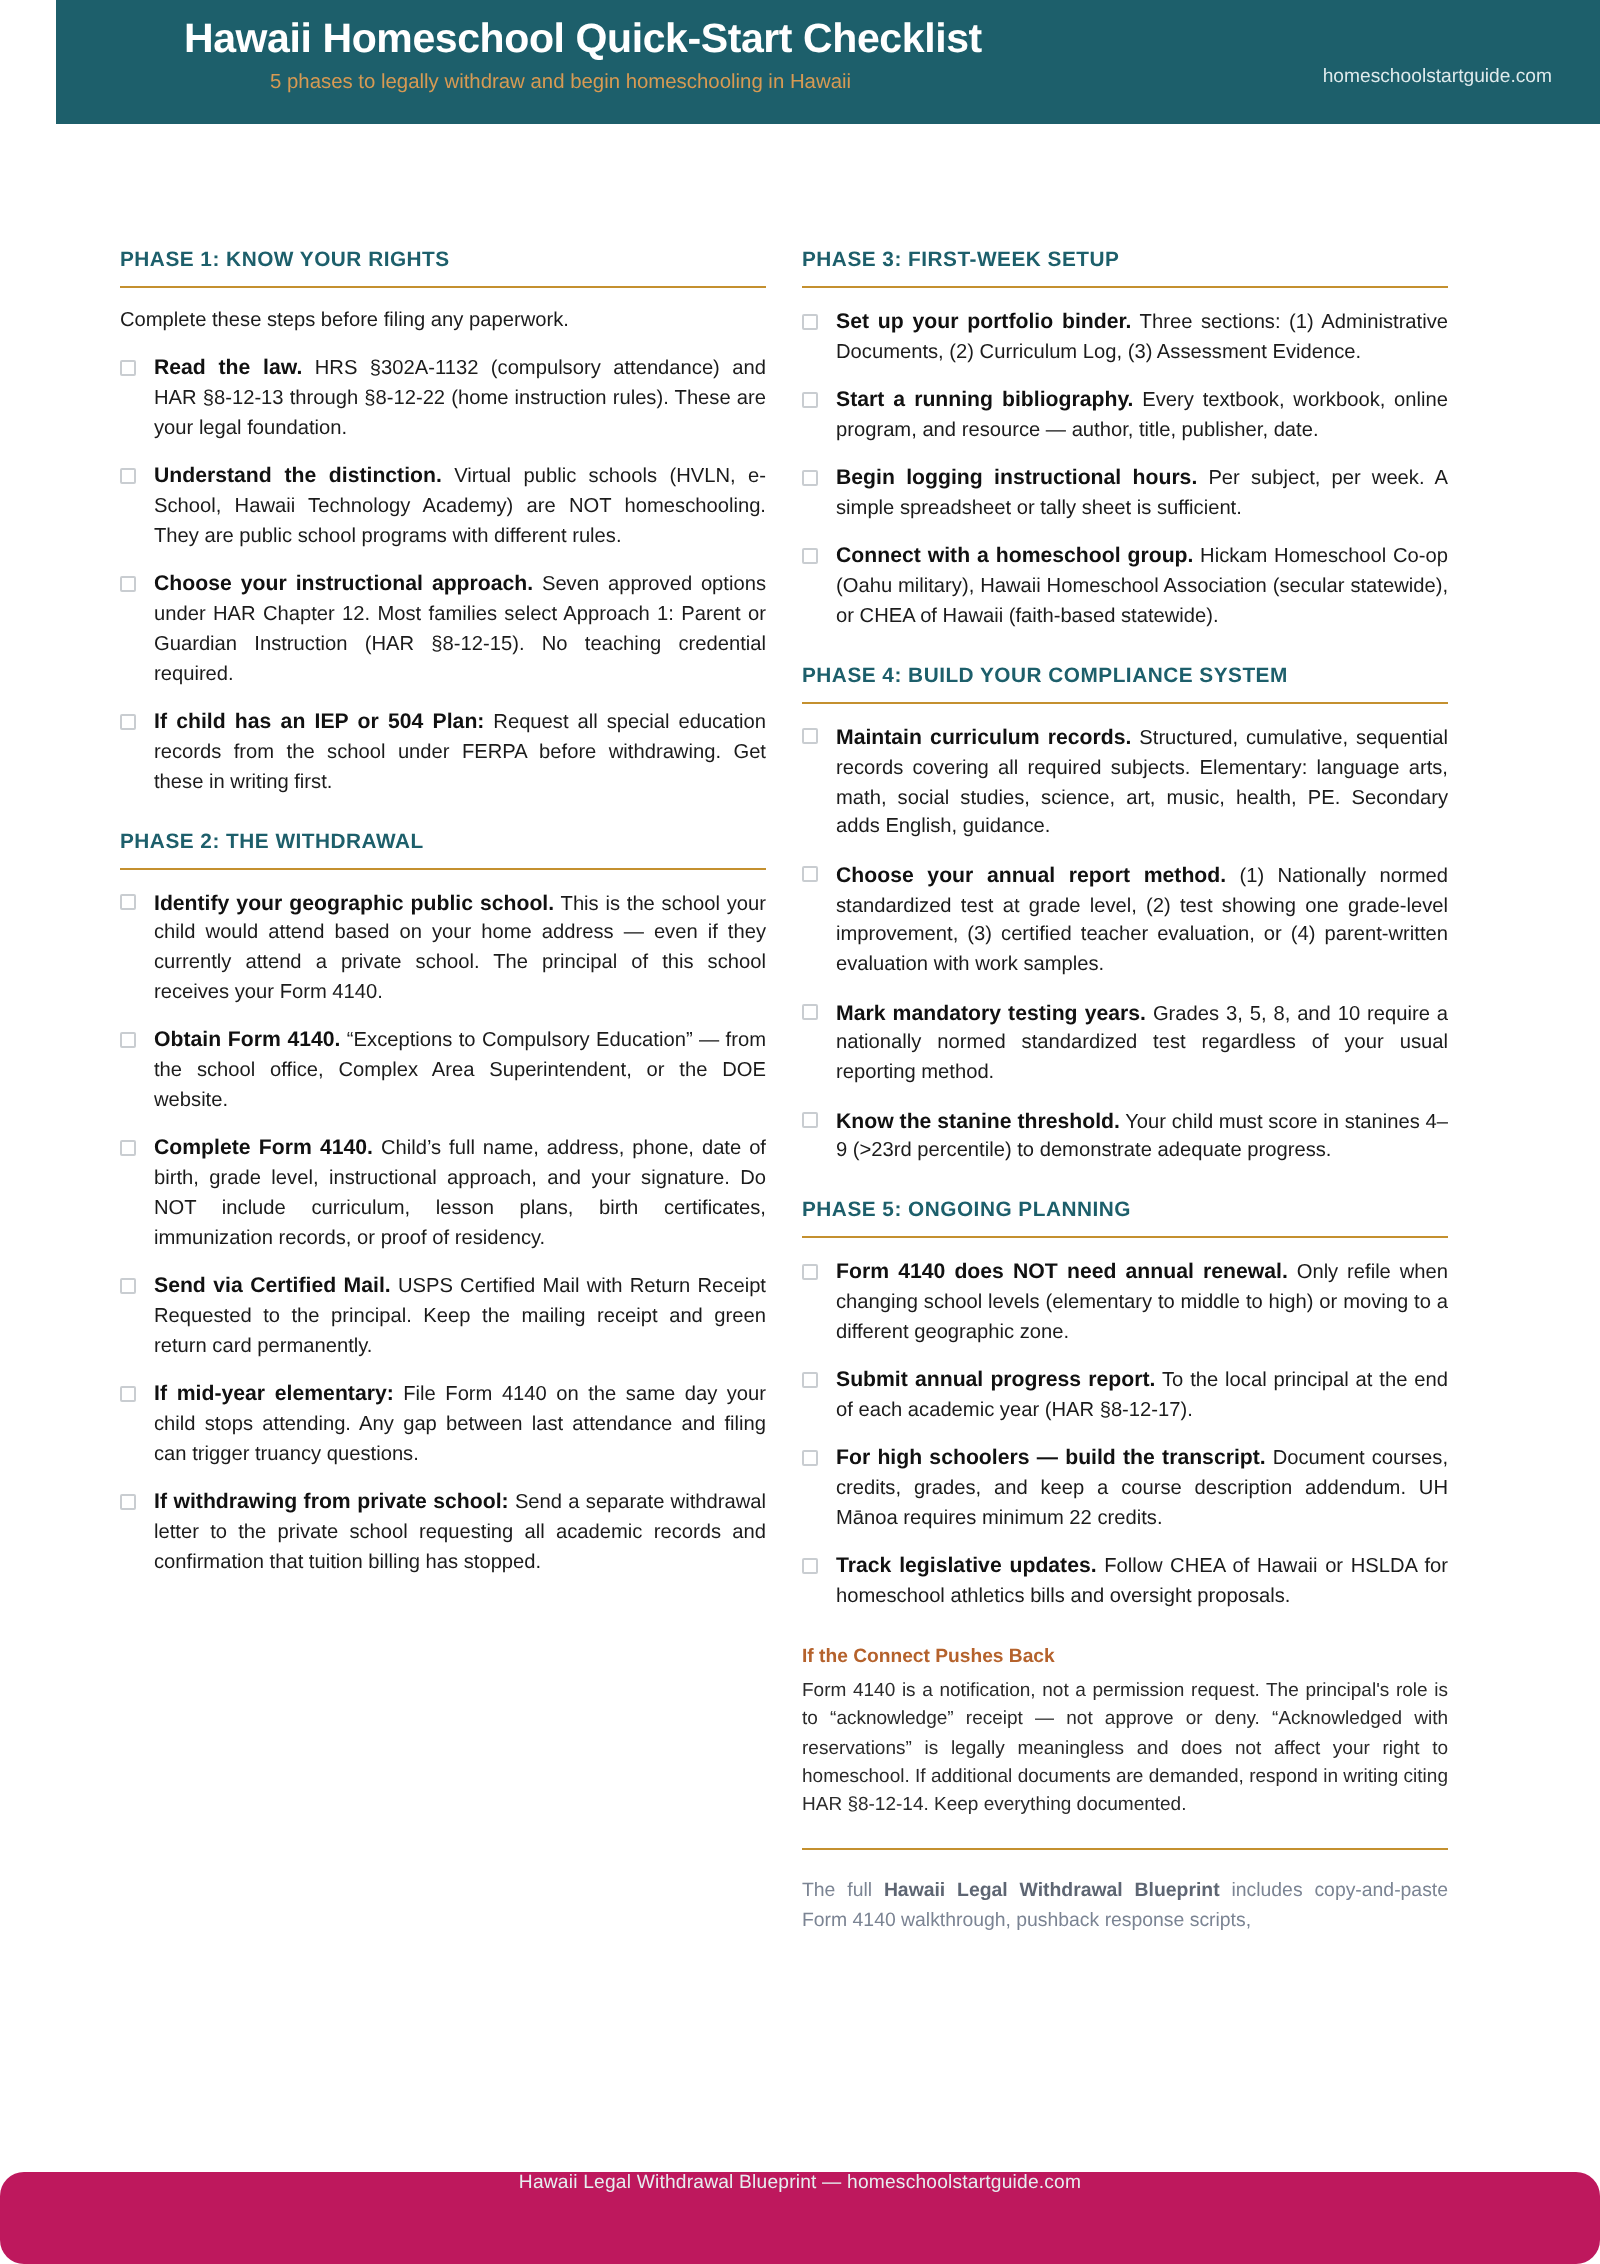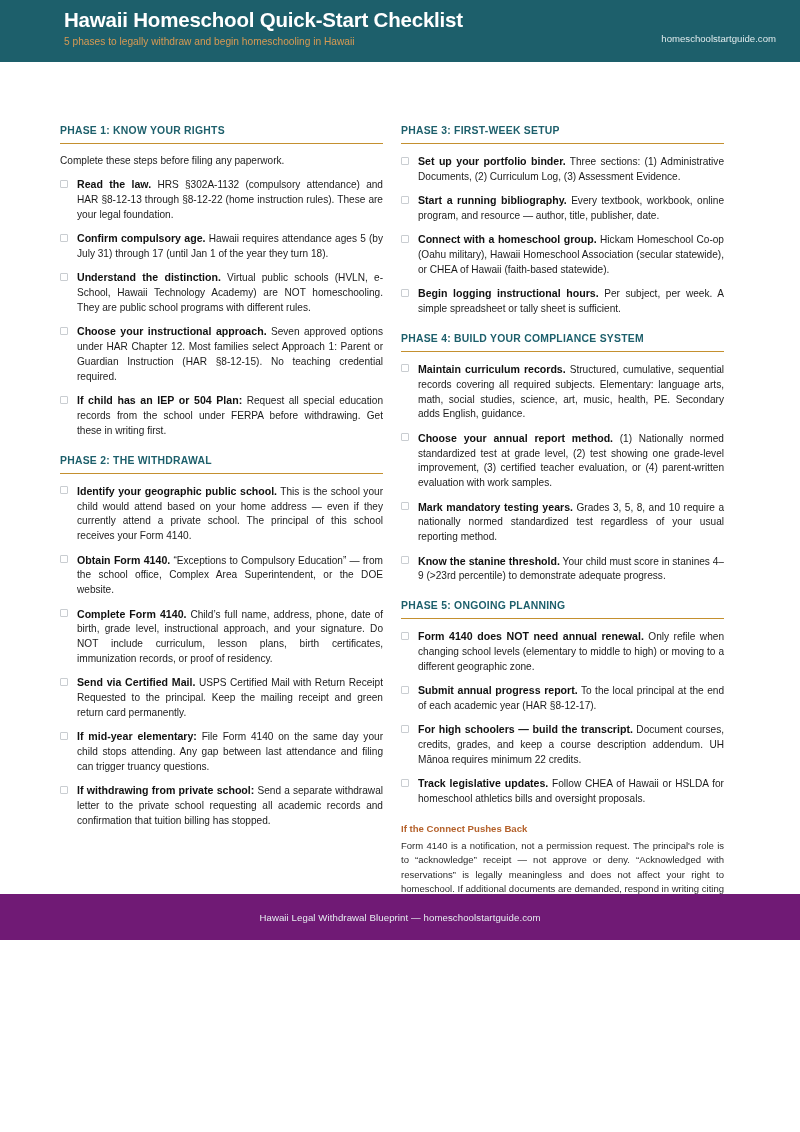--- a/index.html
+++ b/index.html
@@ -4,23 +4,24 @@
 <style>
   * { box-sizing: border-box; }
   html, body {
     margin: 0; padding: 0;
     width: 800px; height: 1132px;
     background: #ffffff;
     font-family: "Liberation Sans", sans-serif;
   }
   .page {
     position: relative;
-    width: 800px; height: 940px;
+    width: 800px; height: 1132px;
     background: #ffffff;
     overflow: hidden;
+    padding-left: 28px;
   }
 
   
   .masthead {
     height: 62px;
     background: #1d5f6b;
     position: relative;
     padding: 9px 24px 0 64px;
   }
   .mast-title {
@@ -29,20 +30,21 @@
     font-weight: bold;
     letter-spacing: -0.2px;
     line-height: 1.05;
     margin: 0;
   }
   .mast-sub {
     color: #d79a53;
     font-size: 10.2px;
     line-height: 1.1;
     margin-top: 5px;
+    margin-left: 43px;
   }
   .mast-url {
     position: absolute;
     right: 24px;
     top: 33px;
     color: #dfeaec;
     font-size: 9.6px;
   }
 
   
@@ -133,31 +135,31 @@
     border-top: 1.1px solid #c4902f;
     margin: 14px 0 14px 0;
   }
   .promo {
     font-size: 9.7px;
     line-height: 1.52;
     color: #7b8493;
     margin: 0;
     text-align: justify;
   }
-  .promo b { color: #5e6673; font-family: Liberation Serif, serif; }
+  .promo b { color: #5e6673; }
 
   
   .footer {
     position: absolute;
     left: 0; right: 0; bottom: 0;
     height: 46px;
-    background: #701a75;
+    background: #be185d;
     display: flex;
-    align-items: center;
     justify-content: center;
+    border-radius: 12px;
   }
   .footer-text {
     color: #e6eff1;
     font-size: 9.6px;
     letter-spacing: 0.1px;
   }
 </style>
 </head>
 <body>
 
@@ -171,21 +173,20 @@
 
   <div class="content">
     <div class="cols">
       <div class="col" id="left-col">
           <div class="phase">
             <div class="phase-title">PHASE 1: KNOW YOUR RIGHTS</div>
             <hr class="phase-rule">
             <p class="intro">Complete these steps before filing any paperwork.</p>
             <ul class="items">
               <li class="item"><span class="checkbox"></span><span class="item-lead">Read the law.</span><span class="item-rest"> HRS §302A-1132 (compulsory attendance) and HAR §8-12-13 through §8-12-22 (home instruction rules). These are your legal foundation.</span></li>
-              <li class="item"><span class="checkbox"></span><span class="item-lead">Confirm compulsory age.</span><span class="item-rest"> Hawaii requires attendance ages 5 (by July 31) through 17 (until Jan 1 of the year they turn 18).</span></li>
               <li class="item"><span class="checkbox"></span><span class="item-lead">Understand the distinction.</span><span class="item-rest"> Virtual public schools (HVLN, e-School, Hawaii Technology Academy) are NOT homeschooling.  They are public school programs with different rules.</span></li>
               <li class="item"><span class="checkbox"></span><span class="item-lead">Choose your instructional approach.</span><span class="item-rest"> Seven approved options under HAR Chapter 12. Most families select Approach 1:  Parent or Guardian Instruction (HAR §8-12-15).  No teaching credential required.</span></li>
               <li class="item"><span class="checkbox"></span><span class="item-lead">If child has an IEP or 504 Plan:</span><span class="item-rest"> Request all special education records from the school under FERPA before withdrawing. Get these in writing first.</span></li>
             </ul>
           </div>
           <div class="phase">
             <div class="phase-title">PHASE 2: THE WITHDRAWAL</div>
             <hr class="phase-rule">
             <ul class="items">
               <li class="item"><span class="checkbox"></span><span class="item-lead">Identify your geographic public school.</span><span class="item-rest"> This is the school your child would attend based on your home address — even if they currently attend a private school. The principal of this school receives your Form 4140.</span></li>
@@ -197,22 +198,22 @@
             </ul>
           </div>
         </div>
       <div class="col" id="right-col">
           <div class="phase">
             <div class="phase-title">PHASE 3: FIRST-WEEK SETUP</div>
             <hr class="phase-rule">
             <ul class="items">
               <li class="item"><span class="checkbox"></span><span class="item-lead">Set up your portfolio binder.</span><span class="item-rest"> Three sections:  (1) Administrative Documents, (2) Curriculum Log, (3) Assessment Evidence.</span></li>
               <li class="item"><span class="checkbox"></span><span class="item-lead">Start a running bibliography.</span><span class="item-rest"> Every textbook, workbook, online program, and resource — author, title, publisher, date.</span></li>
+              <li class="item"><span class="checkbox"></span><span class="item-lead">Begin logging instructional hours.</span><span class="item-rest"> Per subject, per week. A simple spreadsheet or tally sheet is sufficient.</span></li>
               <li class="item"><span class="checkbox"></span><span class="item-lead">Connect with a homeschool group.</span><span class="item-rest"> Hickam Homeschool Co-op (Oahu military), Hawaii Homeschool Association (secular statewide), or CHEA of Hawaii (faith-based statewide).</span></li>
-              <li class="item"><span class="checkbox"></span><span class="item-lead">Begin logging instructional hours.</span><span class="item-rest"> Per subject, per week. A simple spreadsheet or tally sheet is sufficient.</span></li>
             </ul>
           </div>
           <div class="phase">
             <div class="phase-title">PHASE 4: BUILD YOUR COMPLIANCE SYSTEM</div>
             <hr class="phase-rule">
             <ul class="items">
               <li class="item"><span class="checkbox"></span><span class="item-lead">Maintain curriculum records.</span><span class="item-rest"> Structured, cumulative, sequential records covering all required subjects. Elementary: language arts, math, social studies, science, art, music, health, PE. Secondary adds English, guidance.</span></li>
               <li class="item"><span class="checkbox"></span><span class="item-lead">Choose your annual report method.</span><span class="item-rest"> (1) Nationally normed standardized test at grade level, (2) test showing one grade-level improvement, (3) certified teacher evaluation, or (4) parent-written evaluation with work samples.</span></li>
               <li class="item"><span class="checkbox"></span><span class="item-lead">Mark mandatory testing years.</span><span class="item-rest"> Grades 3, 5, 8, and 10 require a nationally normed standardized test regardless of your usual reporting method.</span></li>
               <li class="item"><span class="checkbox"></span><span class="item-lead">Know the stanine threshold.</span><span class="item-rest"> Your child must score in stanines 4–9 (&gt;23rd percentile) to demonstrate adequate progress.</span></li>

